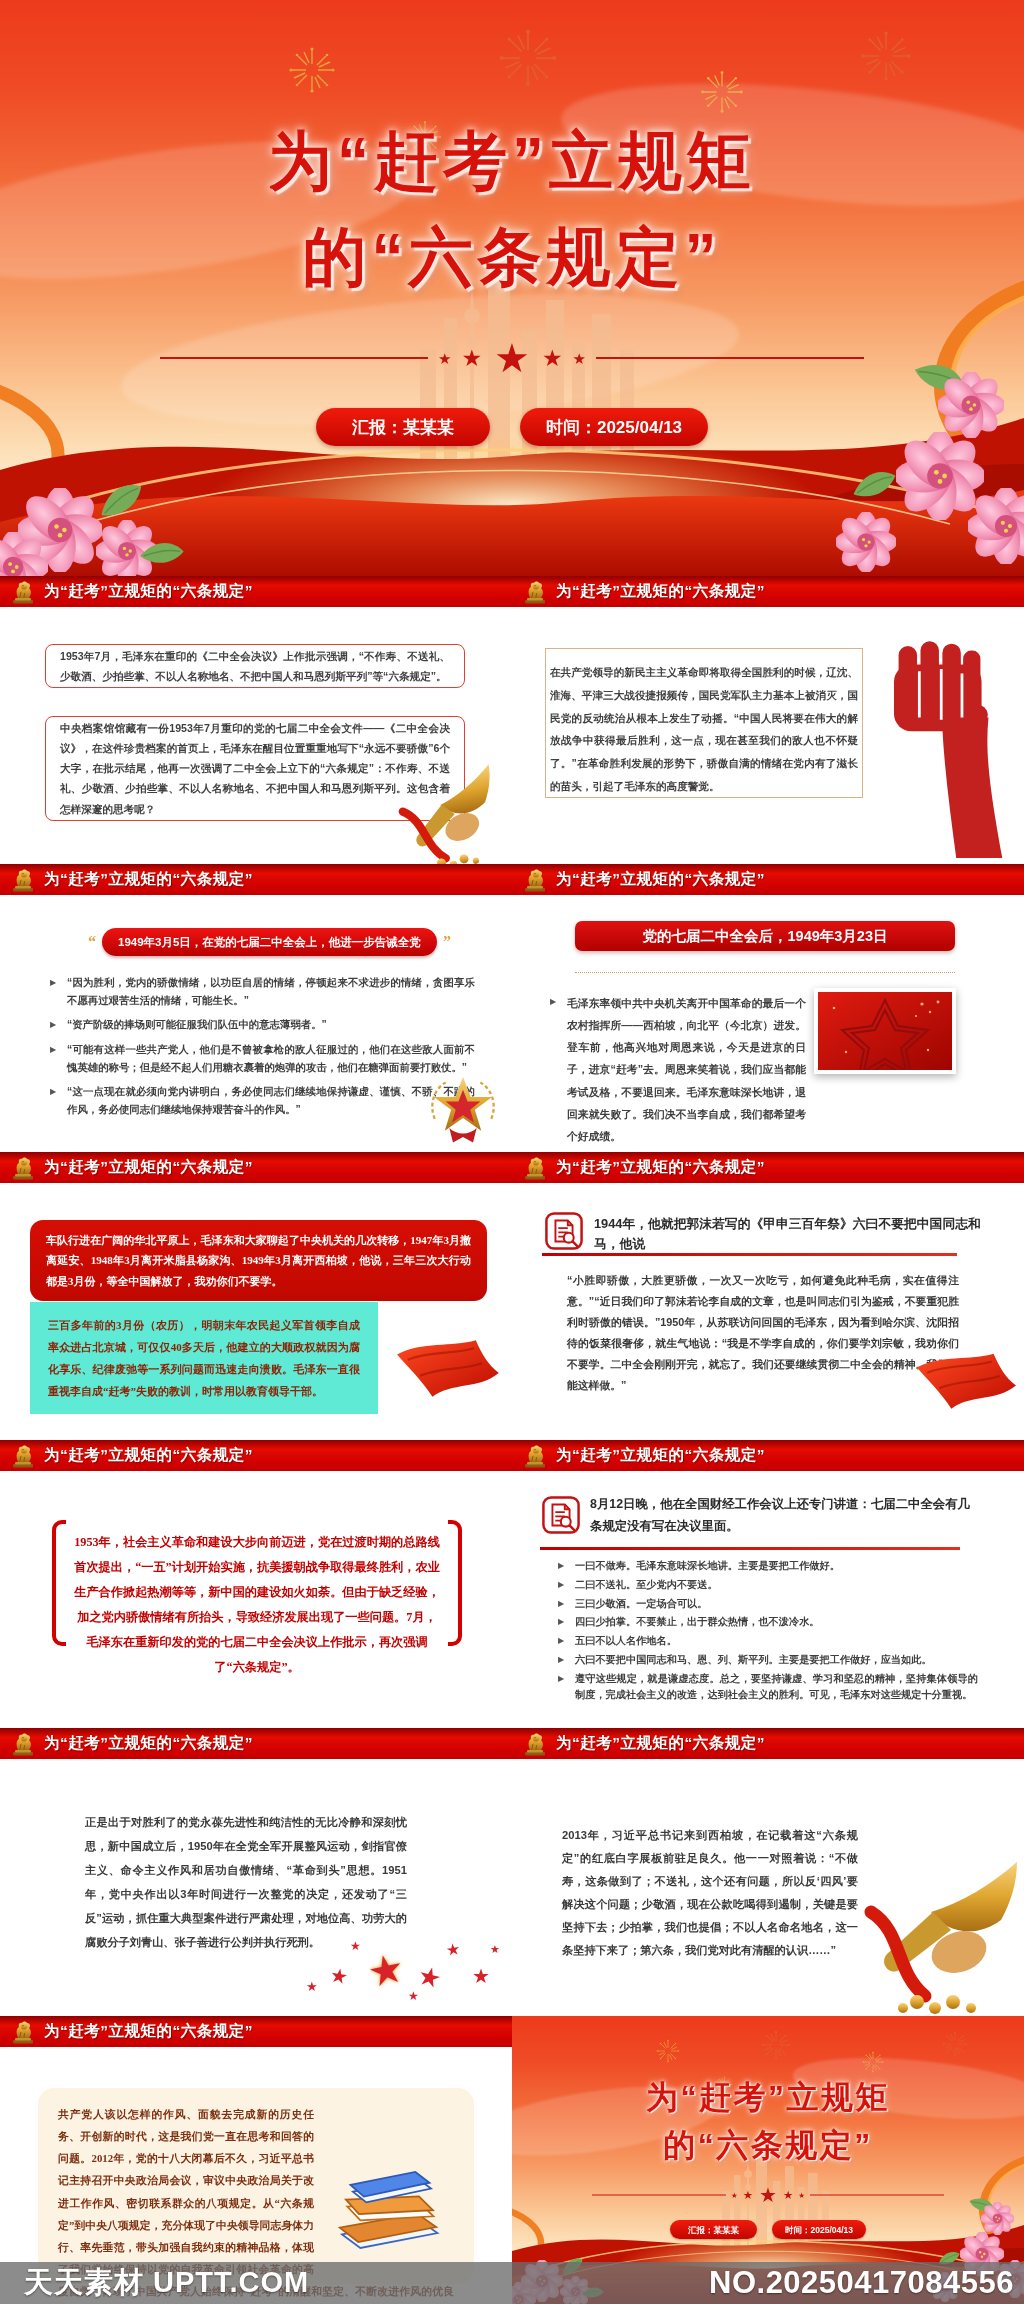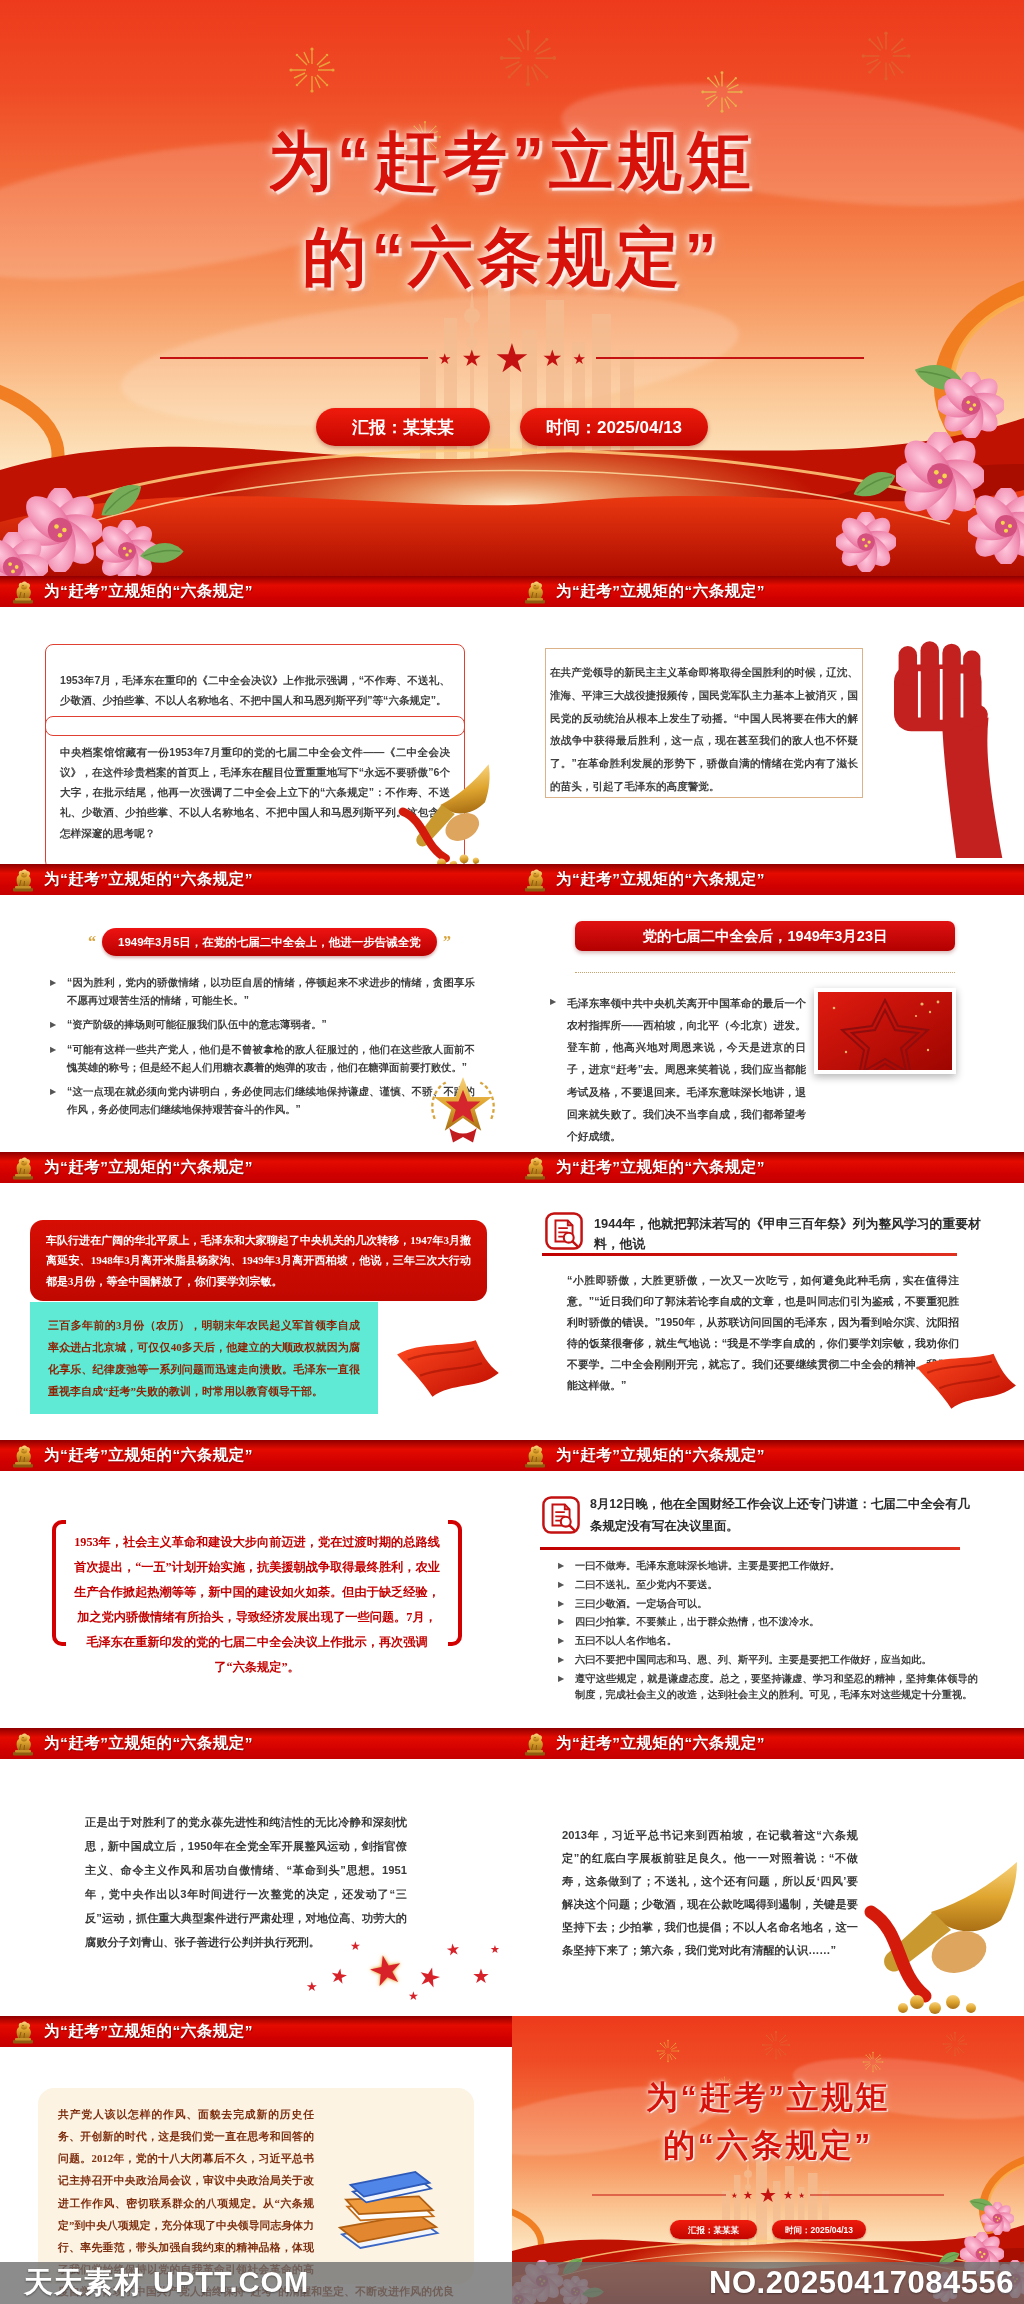--- a/index.html
+++ b/index.html
@@ -30,21 +30,21 @@
   .cover-small .cover{transform:scale(.5);transform-origin:0 0}
 
   
   .row{display:flex;width:1024px;height:288px}
   .slide{position:relative;width:512px;height:288px;background:#fff;overflow:hidden}
   .shead{position:absolute;top:0;left:0;width:100%;height:31px;display:flex;align-items:center;gap:8px;padding:0 10px;
     background:linear-gradient(180deg,#8f0000 0%,#e40b00 30%,#d10000 70%,#c40000 100%);}
   .shead .ht{color:#fff;font-size:15.5px;font-weight:700;letter-spacing:.5px;text-shadow:1px 1px 1px rgba(0,0,0,.35)}
   .licon{width:26px;height:26px;flex:0 0 26px}
 
-  .tbox{position:absolute;border:1.5px solid #e04031;border-radius:8px;padding:25px 14px;
+  .tbox{position:absolute;border:1.5px solid #e04031;border-radius:8px;padding:1px 14px;
     font-size:10.6px;font-weight:700;color:#3f3f3f;line-height:1.9;text-align:justify}
   .tanbox{position:absolute;border:1px solid #dcb288;padding:12px 4px;
     font-size:10.6px;font-weight:700;color:#3f3f3f;line-height:2.15;text-align:justify}
   .blist{position:absolute}
   .bitem{position:relative;padding-left:17px;margin-bottom:6px;font-size:10.4px;font-weight:700;color:#3f3f3f;line-height:1.75;text-align:justify}
   .bitem .arr{position:absolute;left:0;top:2px;font-size:8px;color:#555}
   .pillban{height:28px;border-radius:14px;background:linear-gradient(180deg,#ee1312,#b90000);color:#fff;
     font-size:11.5px;font-weight:700;display:flex;align-items:center;justify-content:center;padding:0 16px;
     box-shadow:0 2px 3px rgba(130,0,0,.3)}
   .gq{color:#d9a43c;font-size:16px;font-weight:700;font-family:"Liberation Serif",serif;line-height:1}
@@ -390,38 +390,38 @@
   </div>
 
   <div class="row">
     <section class="slide">
       <div class="shead">
         <svg class="licon">
             <use href="#lion"></use>
           </svg>
         <span class="ht">为“赶考”立规矩的“六条规定”</span>
       </div>
-      <div class="redbox serif" style="left:30px;top:68px;width:457px">车队行进在广阔的华北平原上，毛泽东和大家聊起了中央机关的几次转移，1947年3月撤离延安、1948年3月离开米脂县杨家沟、1949年3月离开西柏坡，他说，三年三次大行动都是3月份，等全中国解放了，你们要学刘宗敏。</div>
+      <div class="redbox serif" style="left:30px;top:68px;width:457px">车队行进在广阔的华北平原上，毛泽东和大家聊起了中央机关的几次转移，1947年3月撤离延安、1948年3月离开米脂县杨家沟、1949年3月离开西柏坡，他说，三年三次大行动都是3月份，等全中国解放了，我劝你们不要学。</div>
       <div class="creambox serif" style="left:30px;top:150px;width:348px">三百多年前的3月份（农历），明朝末年农民起义军首领李自成率众进占北京城，可仅仅40多天后，他建立的大顺政权就因为腐化享乐、纪律废弛等一系列问题而迅速走向溃败。毛泽东一直很重视李自成“赶考”失败的教训，时常用以教育领导干部。</div>
       <svg style="position:absolute;left:390px;top:182px;width:115px;height:85px">
           <use href="#flag"></use>
         </svg>
     </section>
 
     <section class="slide">
       <div class="shead">
         <svg class="licon">
             <use href="#lion"></use>
           </svg>
         <span class="ht">为“赶考”立规矩的“六条规定”</span>
       </div>
       <svg class="headicon" style="left:33px;top:60px">
           <use href="#docicon"></use>
         </svg>
-      <div class="htext" style="left:82px;top:62px;width:392px">1944年，他就把郭沫若写的《甲申三百年祭》列为整风学习的重要材料，他说</div>
+      <div class="htext" style="left:82px;top:62px;width:392px">1944年，他就把郭沫若写的《甲申三百年祭》六曰不要把中国同志和马，他说</div>
       <div class="hrline" style="left:30px;top:101px;width:415px"></div>
       <div class="bodytext" style="left:55px;top:118px;width:392px">“小胜即骄傲，大胜更骄傲，一次又一次吃亏，如何避免此种毛病，实在值得注意。”“近日我们印了郭沫若论李自成的文章，也是叫同志们引为鉴戒，不要重犯胜利时骄傲的错误。”1950年，从苏联访问回国的毛泽东，因为看到哈尔滨、沈阳招待的饭菜很奢侈，就生气地说：“我是不学李自成的，你们要学刘宗敏，我劝你们不要学。二中全会刚刚开完，就忘了。我们还要继续贯彻二中全会的精神。我们不能这样做。”</div>
       <svg style="position:absolute;left:398px;top:196px;width:112px;height:82px">
           <use href="#flag"></use>
         </svg>
     </section>
   </div>
 
   <div class="row">
     <section class="slide">

